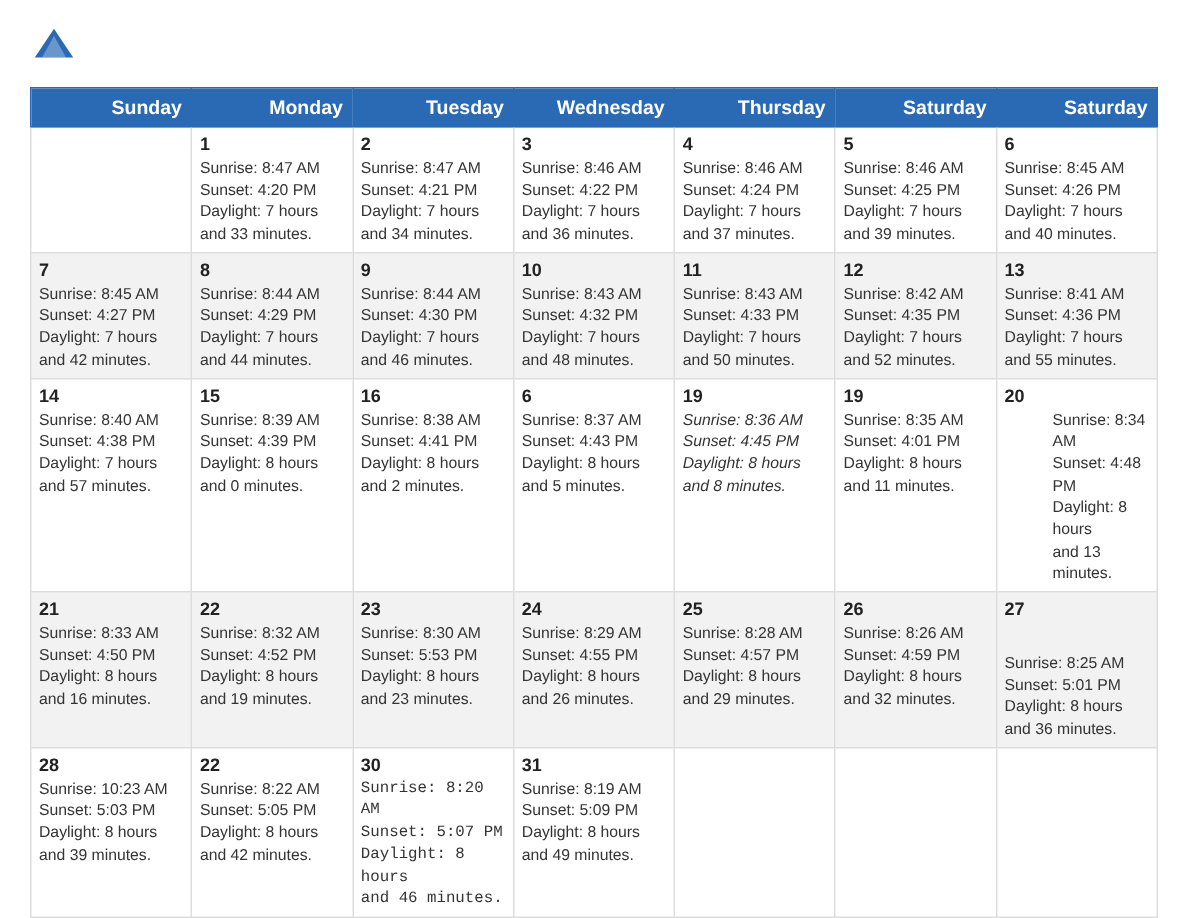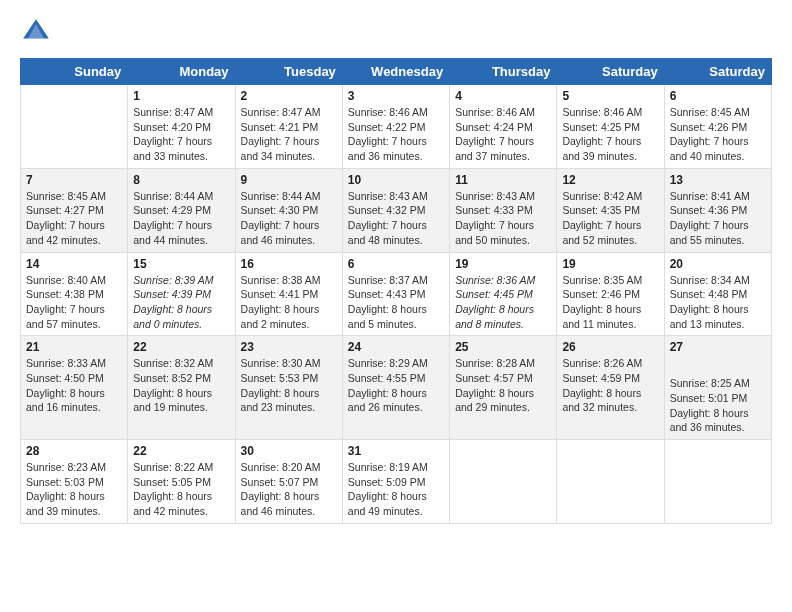--- a/index.html
+++ b/index.html
@@ -225,21 +225,21 @@
         <tr>
           <td>
             <div class="day-num">14</div>
             <div class="day-info" style="white-space: pre-line;">Sunrise: 8:40 AM
 Sunset: 4:38 PM
 Daylight: 7 hours
 and 57 minutes.</div>
           </td>
           <td>
             <div class="day-num">15</div>
-            <div class="day-info" style="white-space: pre-line; font-style: italic;">Sunrise: 8:39 AM
+            <div class="day-info" style="white-space: pre-line;">Sunrise: 8:39 AM
 Sunset: 4:39 PM
 Daylight: 8 hours
 and 0 minutes.</div>
           </td>
           <td>
             <div class="day-num">16</div>
             <div class="day-info" style="white-space: pre-line;">Sunrise: 8:38 AM
 Sunset: 4:41 PM
 Daylight: 8 hours
 and 2 minutes.</div>
@@ -254,44 +254,44 @@
           <td>
             <div class="day-num">19</div>
             <div class="day-info" style="white-space: pre-line; font-style: italic;">Sunrise: 8:36 AM
 Sunset: 4:45 PM
 Daylight: 8 hours
 and 8 minutes.</div>
           </td>
           <td>
             <div class="day-num">19</div>
             <div class="day-info" style="white-space: pre-line;">Sunrise: 8:35 AM
-Sunset: 2:46 PM
+Sunset: 4:01 PM
 Daylight: 8 hours
 and 11 minutes.</div>
           </td>
           <td>
             <div class="day-num">20</div>
-            <div class="day-info" style="white-space: pre-line;">Sunrise: 8:34 AM
+            <div class="day-info" style="white-space: pre-line; margin-left: 32px;">Sunrise: 8:34 AM
 Sunset: 4:48 PM
 Daylight: 8 hours
 and 13 minutes.</div>
           </td>
         </tr>
         <tr>
           <td>
             <div class="day-num">21</div>
             <div class="day-info" style="white-space: pre-line;">Sunrise: 8:33 AM
 Sunset: 4:50 PM
 Daylight: 8 hours
 and 16 minutes.</div>
           </td>
           <td>
             <div class="day-num">22</div>
             <div class="day-info" style="white-space: pre-line;">Sunrise: 8:32 AM
-Sunset: 8:52 PM
+Sunset: 4:52 PM
 Daylight: 8 hours
 and 19 minutes.</div>
           </td>
           <td>
             <div class="day-num">23</div>
             <div class="day-info" style="white-space: pre-line;">Sunrise: 8:30 AM
 Sunset: 5:53 PM
 Daylight: 8 hours
 and 23 minutes.</div>
           </td>
@@ -320,35 +320,35 @@
             <div class="day-num">27</div>
             <div class="day-info" style="white-space: pre-line; margin-top: 22px;">Sunrise: 8:25 AM
 Sunset: 5:01 PM
 Daylight: 8 hours
 and 36 minutes.</div>
           </td>
         </tr>
         <tr>
           <td>
             <div class="day-num">28</div>
-            <div class="day-info" style="white-space: pre-line;">Sunrise: 8:23 AM
+            <div class="day-info" style="white-space: pre-line;">Sunrise: 10:23 AM
 Sunset: 5:03 PM
 Daylight: 8 hours
 and 39 minutes.</div>
           </td>
           <td>
             <div class="day-num">22</div>
             <div class="day-info" style="white-space: pre-line;">Sunrise: 8:22 AM
 Sunset: 5:05 PM
 Daylight: 8 hours
 and 42 minutes.</div>
           </td>
           <td>
             <div class="day-num">30</div>
-            <div class="day-info" style="white-space: pre-line;">Sunrise: 8:20 AM
+            <div class="day-info" style="white-space: pre-line; font-family: Liberation Mono, monospace;">Sunrise: 8:20 AM
 Sunset: 5:07 PM
 Daylight: 8 hours
 and 46 minutes.</div>
           </td>
           <td>
             <div class="day-num">31</div>
             <div class="day-info" style="white-space: pre-line;">Sunrise: 8:19 AM
 Sunset: 5:09 PM
 Daylight: 8 hours
 and 49 minutes.</div>

